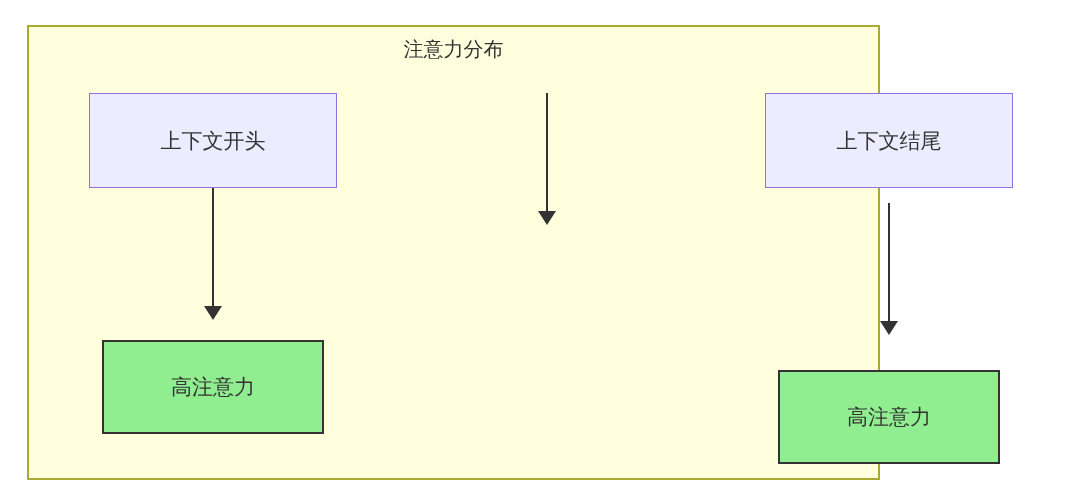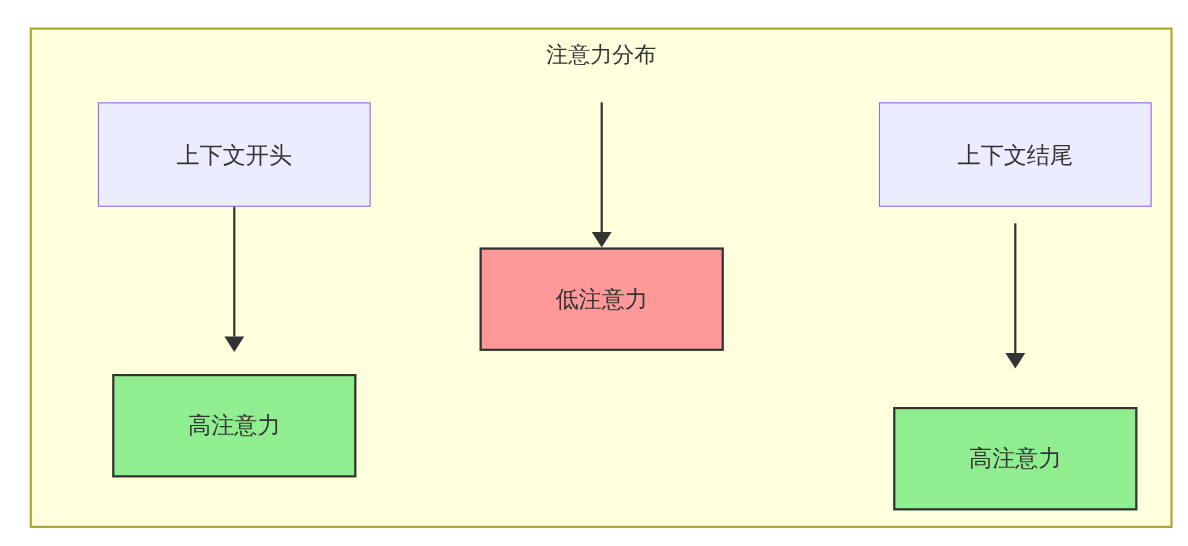--- a/index.html
+++ b/index.html
@@ -12,21 +12,21 @@
     position: relative;
     width: 1080px;
     height: 496px;
     background: #ffffff;
     overflow: hidden;
   }
   .cluster {
     position: absolute;
     left: 27px;
     top: 25px;
-    width: 1039px;
+    width: 853px;
     height: 455px;
     box-sizing: border-box;
     background: var(--container-fill);
     border: 2px solid var(--container-border);
   }
   .cluster-title {
     position: absolute;
     top: 9px;
     left: 0;
     width: 100%;
@@ -38,21 +38,21 @@
   .col {
     position: absolute;
     top: 66px;
     width: 248px;
     display: flex;
     flex-direction: column;
     align-items: center;
   }
   .col-0 { left: 60px; }
   .col-1 { left: 394px; }
-  .col-2 { left: 770px; gap: 15px; }
+  .col-2 { left: 736px; gap: 15px; }
   .node {
     display: flex;
     align-items: center;
     justify-content: center;
     box-sizing: border-box;
     font-size: 21px;
     color: var(--text);
     text-align: right;
   }
   .source {
@@ -105,23 +105,20 @@
       <div class="node result high">
         <span>高注意力</span>
       </div>
     </div>
 
     <div class="col col-1">
       <div class="arrow">
         <div class="arrow-line"></div>
         <div class="arrow-head"></div>
       </div>
-      <div class="node result low">
-        <span>低注意力</span>
-      </div>
     </div>
 
     <div class="col col-2">
       <div class="node source">
         <span>上下文结尾</span>
       </div>
       <div class="arrow">
         <div class="arrow-line"></div>
         <div class="arrow-head"></div>
       </div>

